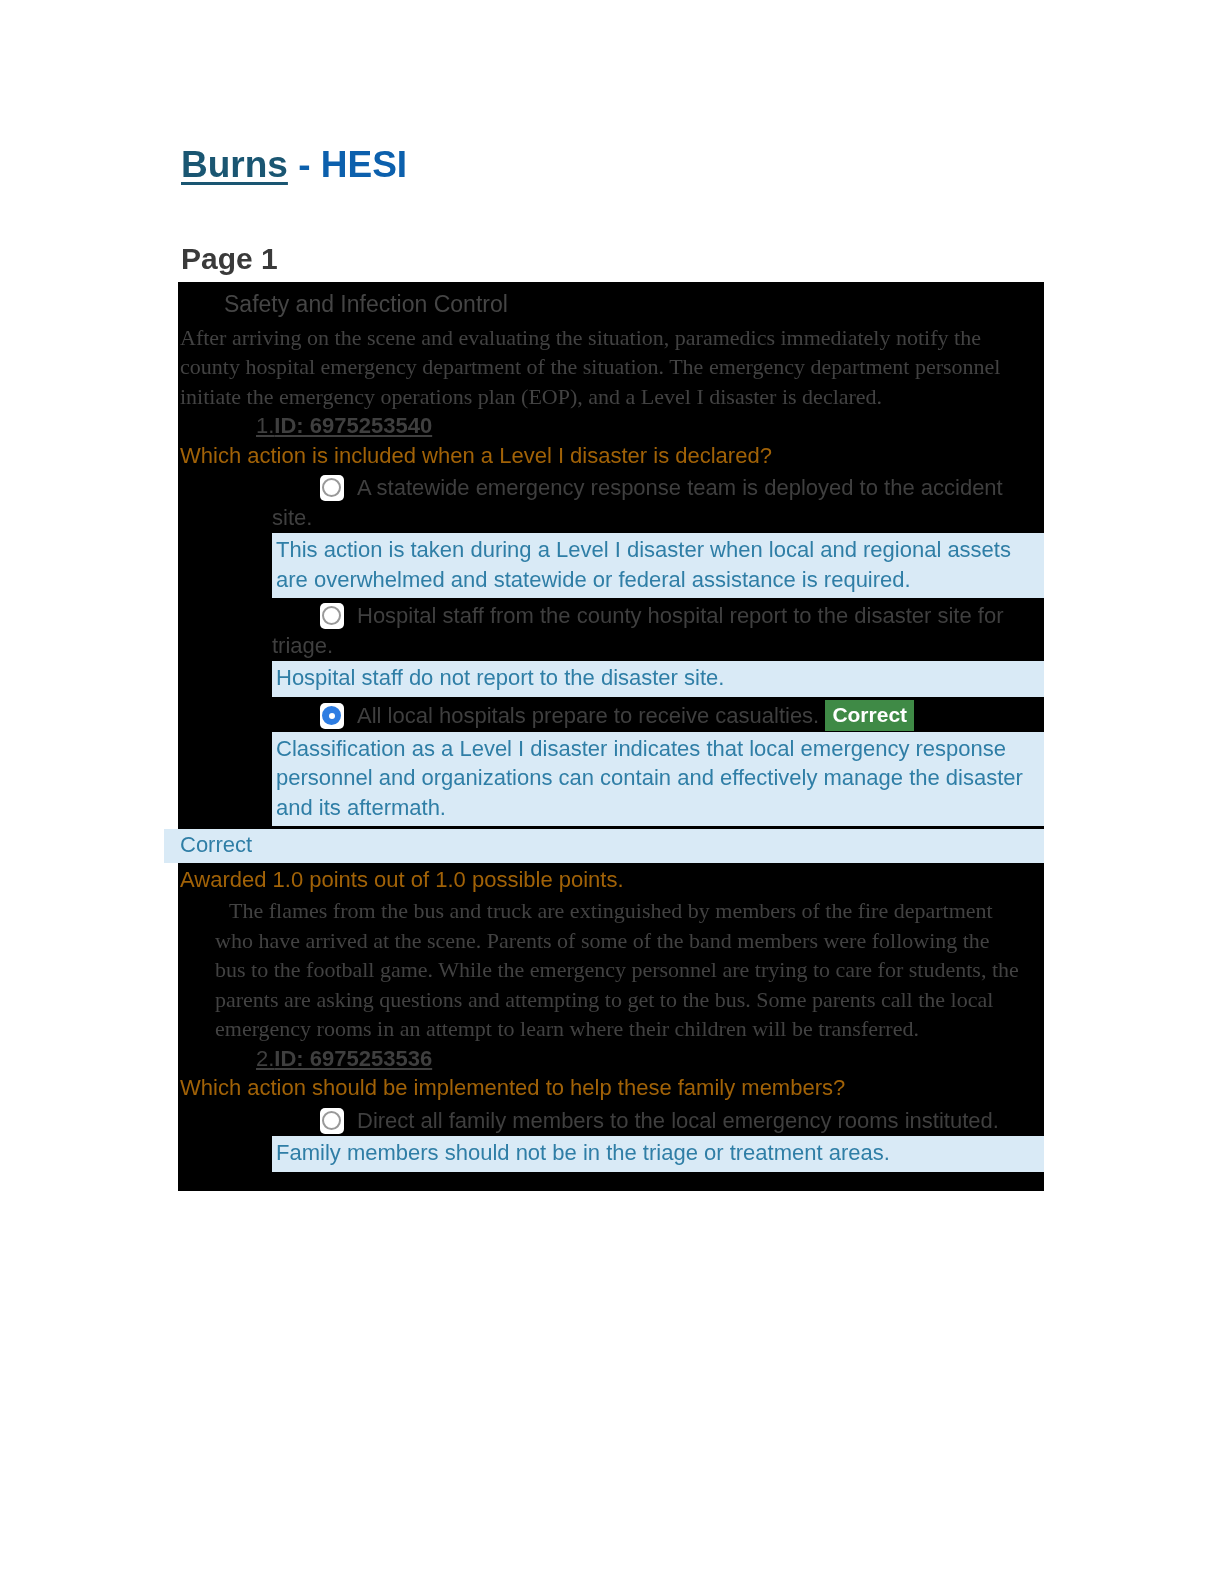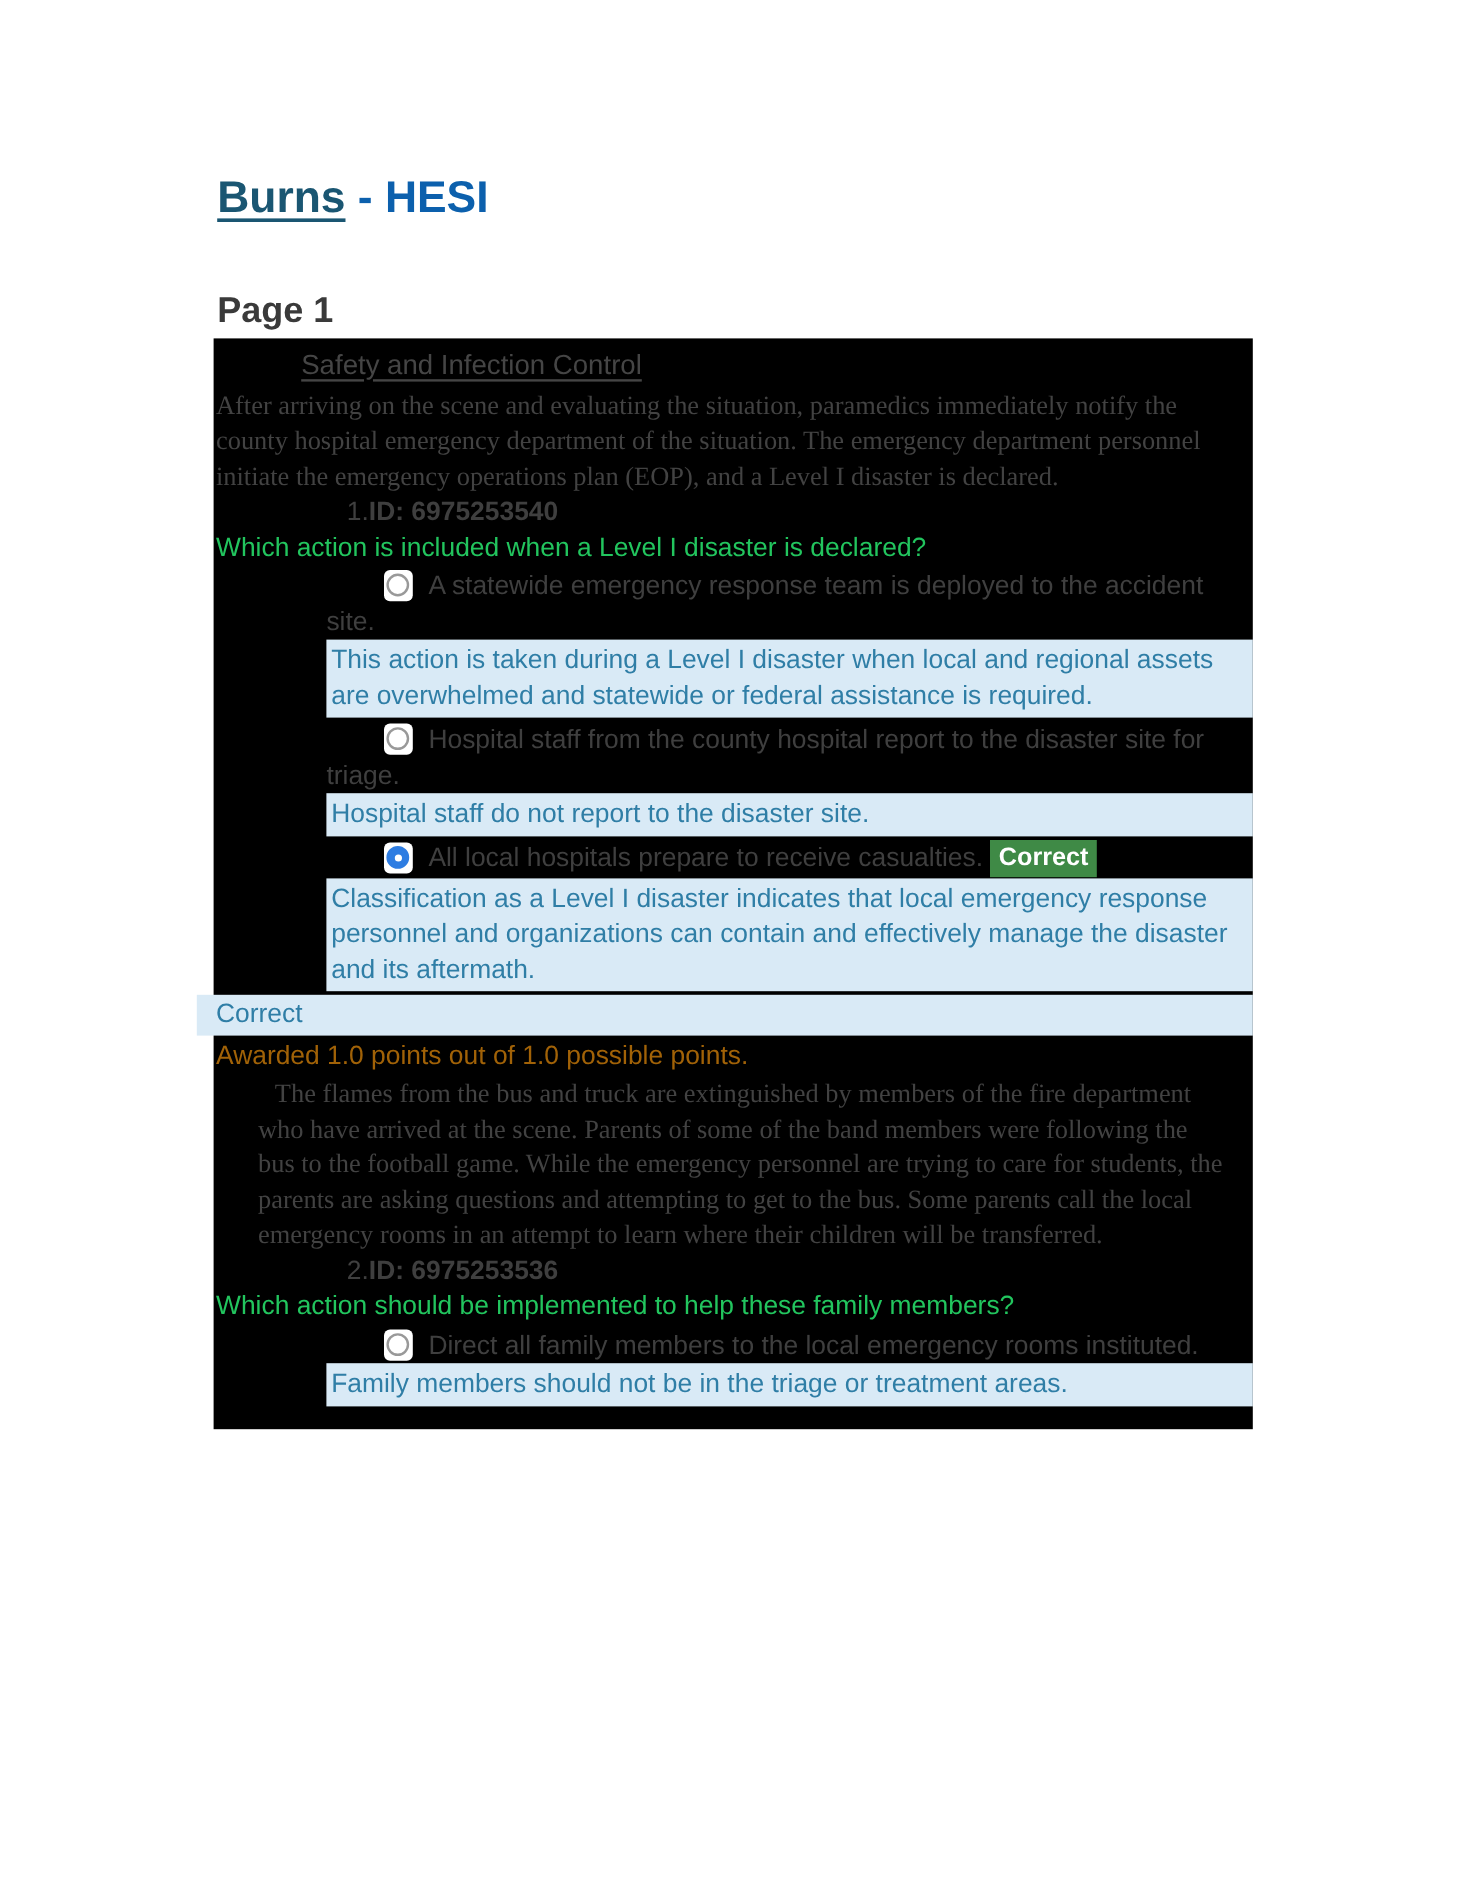--- a/index.html
+++ b/index.html
@@ -11,26 +11,26 @@
   
   .title-block{background:#ffffff;padding:0 0 3px 3px;}
   .doc-title{font-size:37px;font-weight:bold;line-height:40px;margin:0;}
   .doc-title .t1{color:var(--title_teal,#1a5672);text-decoration:underline;text-decoration-thickness:3px;text-underline-offset:5px;}
   .doc-title .t2{color:var(--accent_blue,#0c60ad);}
   .page-label{font-size:30px;font-weight:bold;color:#3a3a3a;margin-top:58px;line-height:32px;}
 
   
   .content{background:#000000;color:#3f3f3f;font-size:22px;line-height:29.5px;padding:8px 0 16px 2px;margin-top:4px;}
   .content > div{padding-right:14px;}
-  .section-title{margin-left:71px;font-size:23px;text-decoration:underline;text-underline-offset:4px;color:#454545;margin-bottom:3px;}
+  .section-title{margin-left:44px;font-size:23px;text-underline-offset:4px;color:#454545;margin-bottom:3px;}
   .scenario{color:#424242;font-family:Liberation Serif, serif;}
   .scenario-indent{margin-left:35px;text-indent:14px;padding-right:20px !important;}
-  .idline{margin-left:109px;}
+  .idline{margin-left:76px;text-decoration:underline;}
   .idline .b{font-weight:bold;}
-  .question{color:#22c55e;}
+  .question{color:#a16207;}
 
   .option{margin-left:92px;margin-top:3px;color:#3f3f3f;}
   .radio{display:inline-block;width:24px;height:26px;background:#ffffff;border-radius:5px;margin-left:48px;margin-right:13px;vertical-align:-6px;position:relative;}
   .radio::after{content:'';position:absolute;left:2px;top:3px;width:15px;height:15px;border:2.5px solid #999999;border-radius:50%;background:#ffffff;}
   .radio.selected::after{border-color:var(--radio_selected,#2e7de2);background:var(--radio_selected,#2e7de2);}
   .radio.selected::before{content:'';position:absolute;z-index:2;left:9px;top:10px;width:6px;height:6px;background:#ffffff;border-radius:50%;}
   .badge{display:inline-block;background:var(--correct_green,#3f8a46);color:#ffffff;font-weight:bold;font-size:21px;line-height:25px;padding:2px 7px 4px 7px;vertical-align:1px;}
 
   .rationale{margin-left:92px;margin-top:1px;margin-bottom:3px;background:var(--rationale_bg,#d9eaf6);color:var(--rationale_text,#2f7ea6);padding:2px 14px 4px 4px;}
   .feedback{position:relative;background:var(--rationale_bg,#d9eaf6);color:var(--rationale_text,#2f7ea6);margin-left:-16px;padding:1px 0 3px 16px;}

